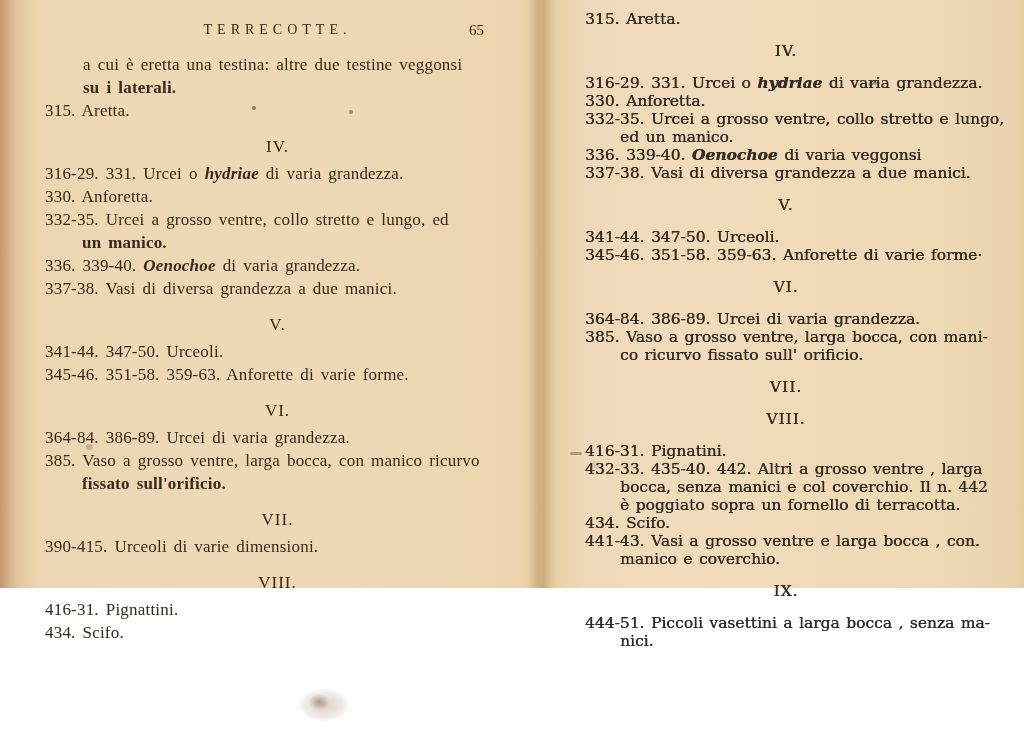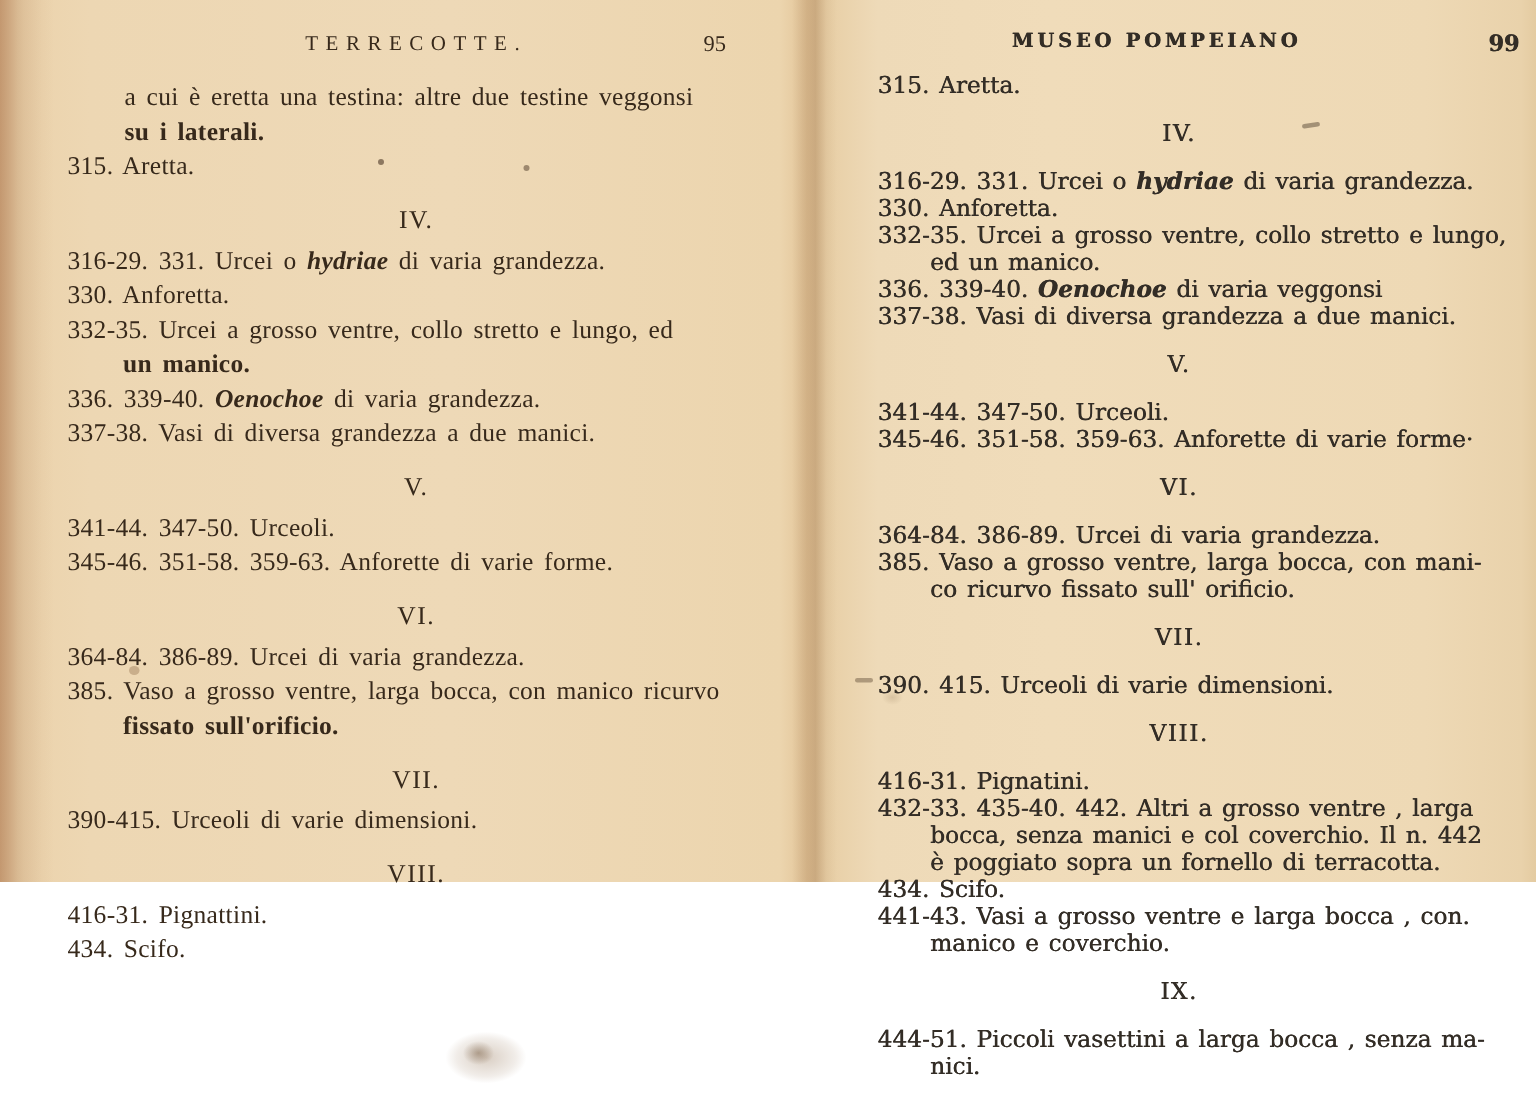--- a/index.html
+++ b/index.html
@@ -85,21 +85,21 @@
 <body>
 
 <div class="scan">
   <div class="edge-left"></div>
   <div class="gutter"></div>
   <div class="edge-right"></div>
 
   <div class="page page-left">
     <div class="page-header">
       <span class="running-title">TERRECOTTE.</span>
-      <span class="page-number">95</span>
+      <span class="page-number">65</span>
     </div>
     <div class="page-body" id="left-body">
         <div class="entry continuation">
           <div class="line"><span>a cui è eretta una testina: altre due testine veggonsi</span></div>
           <div class="line cont"><span>su i laterali.</span></div>
         </div>
         <div class="entry">
           <div class="line"><span>315. Aretta.</span></div>
         </div>
         <div class="sec-heading">IV.</div>
@@ -142,24 +142,20 @@
         <div class="entry">
           <div class="line"><span>416-31. Pignattini.</span></div>
         </div>
         <div class="entry">
           <div class="line"><span>434. Scifo.</span></div>
         </div>
       </div>
   </div>
 
   <div class="page page-right">
-    <div class="page-header">
-      <span class="running-title">MUSEO POMPEIANO</span>
-      <span class="page-number">99</span>
-    </div>
     <div class="page-body" id="right-body">
         <div class="entry">
           <div class="line"><span>315. Aretta.</span></div>
         </div>
         <div class="sec-heading">IV.</div>
         <div class="entry">
           <div class="line"><span>316-29. 331. Urcei o </span><i>hydriae</i><span> di varia grandezza.</span></div>
         </div>
         <div class="entry">
           <div class="line"><span>330. Anforetta.</span></div>
@@ -183,23 +179,20 @@
         </div>
         <div class="sec-heading">VI.</div>
         <div class="entry">
           <div class="line"><span>364-84. 386-89. Urcei di varia grandezza.</span></div>
         </div>
         <div class="entry">
           <div class="line"><span>385. Vaso a grosso ventre, larga bocca, con mani-</span></div>
           <div class="line cont"><span>co ricurvo fissato sull' orificio.</span></div>
         </div>
         <div class="sec-heading">VII.</div>
-        <div class="entry">
-          <div class="line"><span>390. 415. Urceoli di varie dimensioni.</span></div>
-        </div>
         <div class="sec-heading">VIII.</div>
         <div class="entry">
           <div class="line"><span>416-31. Pignatini.</span></div>
         </div>
         <div class="entry">
           <div class="line"><span>432-33. 435-40. 442. Altri a grosso ventre , larga</span></div>
           <div class="line cont"><span>bocca, senza manici e col coverchio. Il n. 442</span></div>
           <div class="line cont"><span>è poggiato sopra un fornello di terracotta.</span></div>
         </div>
         <div class="entry">

